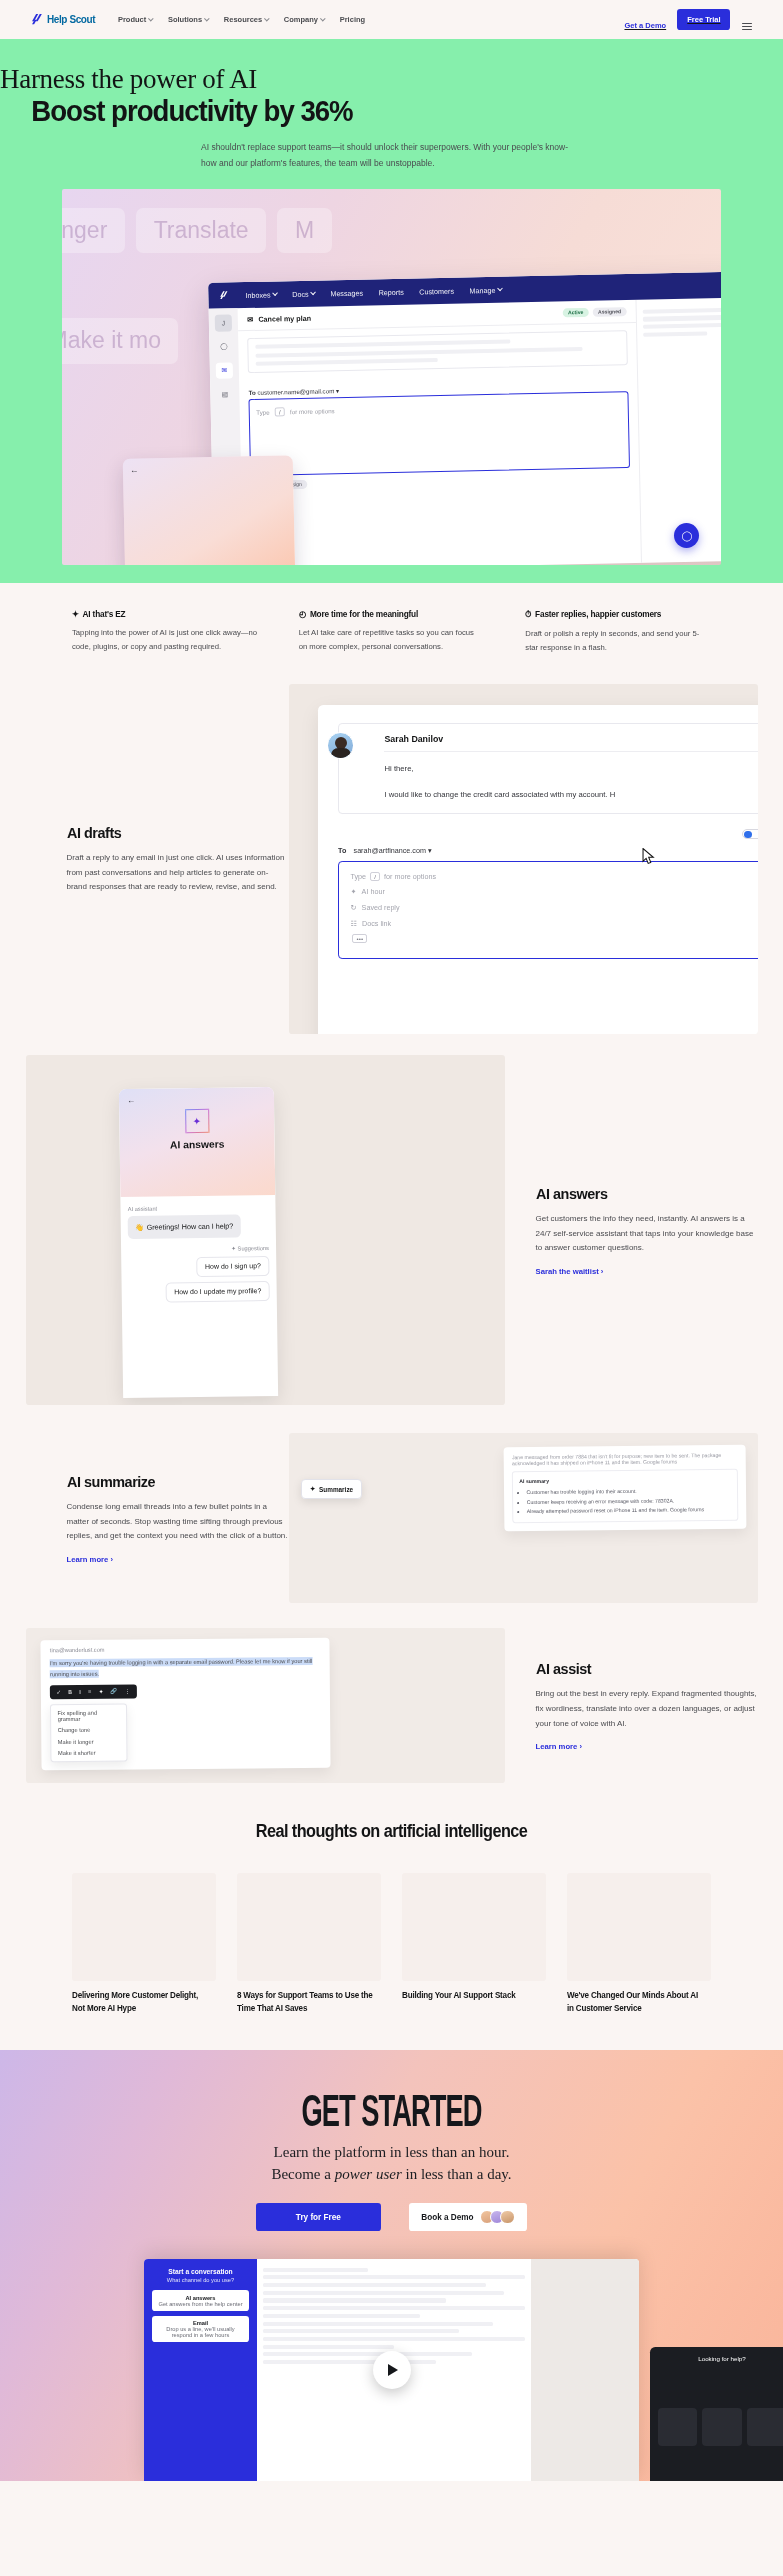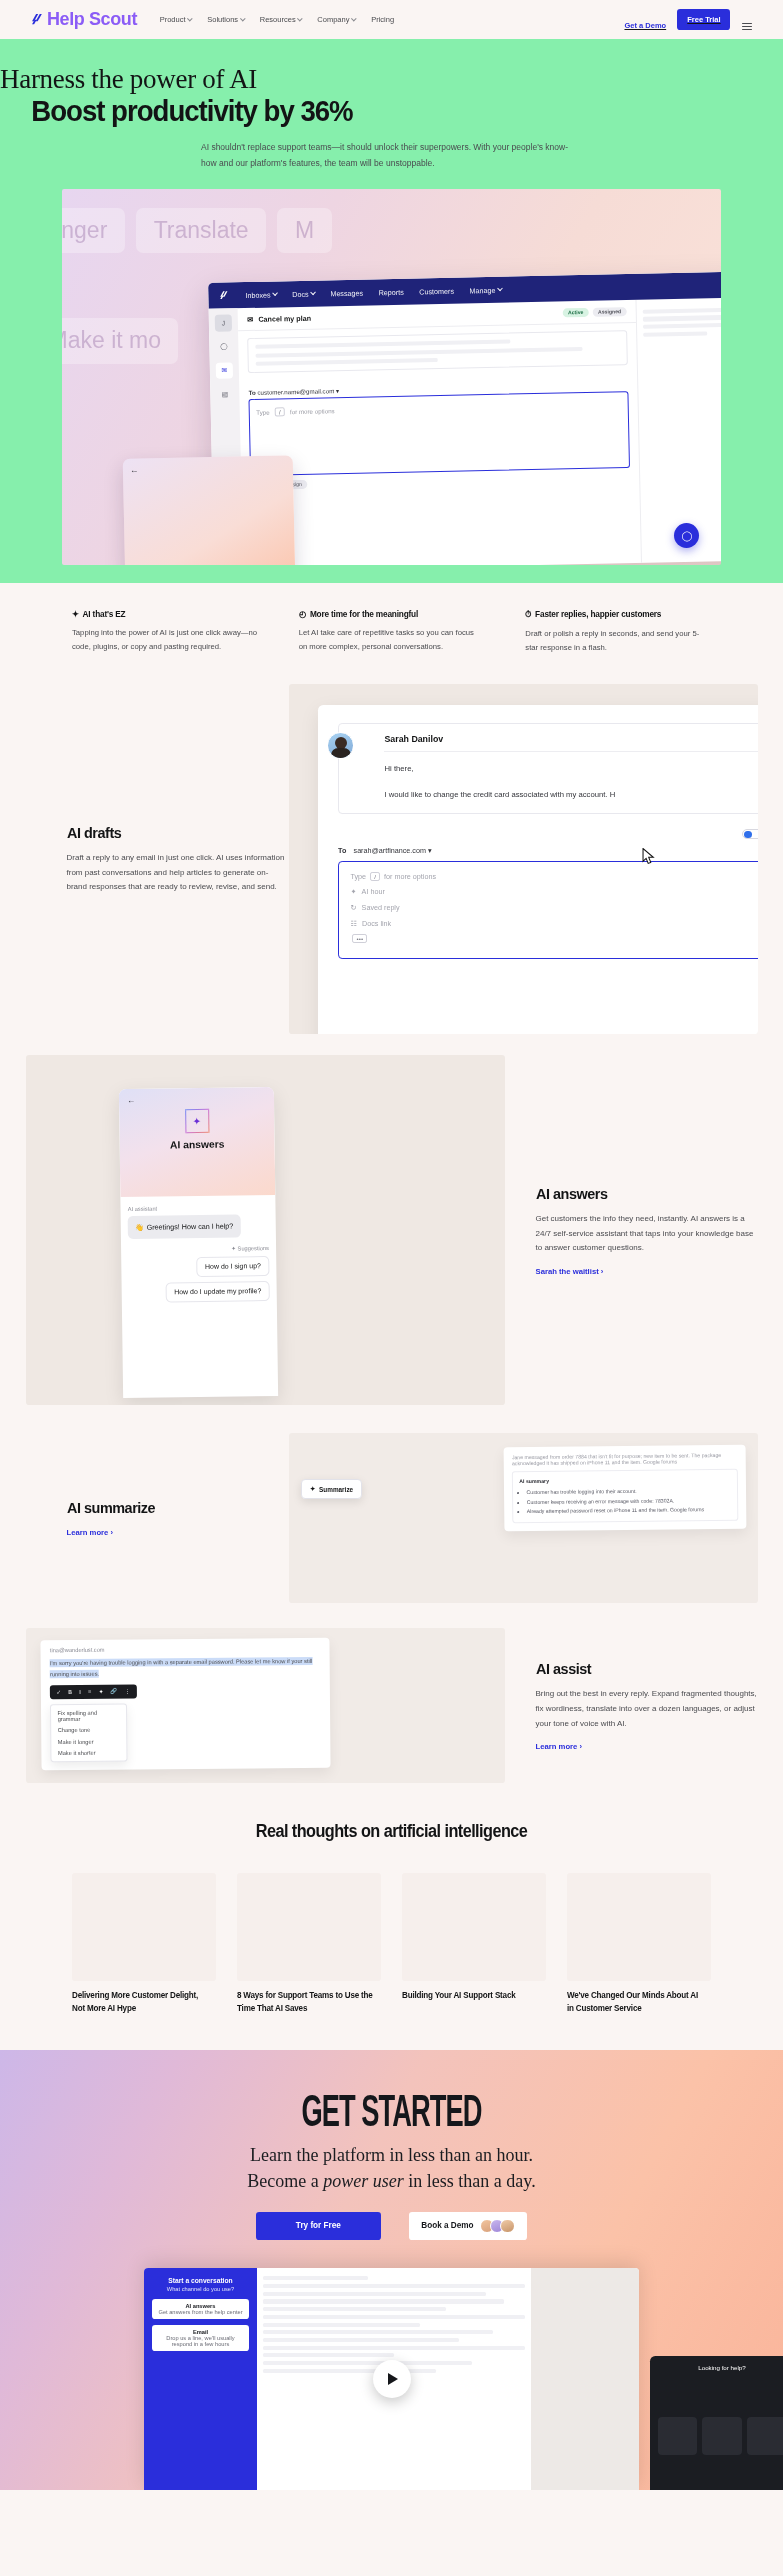--- a/index.html
+++ b/index.html
@@ -19,25 +19,25 @@
     display: flex;
     align-items: center;
   }
   .hdr-inner {
     width: 721px; margin: 0 auto;
     display: flex; align-items: center; gap: 13.4px;
   }
   .logo { display: flex; align-items: center; gap: 2.6px; }
   .logo-mark { width: 13.4px; height: 12.4px; flex: 0 0 13.4px; }
   .logo-text {
-    font-size: 18px; font-weight: 700; letter-spacing: -0.4px;
-    color: #8b5cf6;
+    font-size: 10px; font-weight: 700; letter-spacing: -0.4px;
+    color: #0369a1;
     text-align: right;
   }
-  .nav { display: flex; align-items: flex-start; gap: 15.5px; margin-left: 9.3px; }
+  .nav { display: flex; align-items: flex-start; gap: 15.5px; margin-left: 9.3px; font-weight: bold; }
   .nav-item {
     font-size: 7.5px; color: #4A4B4F; display: flex; align-items: center; gap: 2.6px;
     cursor: pointer; white-space: nowrap;
   }
   .caret { width: 3.6px; height: 3.6px; border-right: 0.7px solid #8A8B90; border-bottom: 0.7px solid #8A8B90; transform: rotate(45deg) translate(-1px,-1px); }
   .hdr-right { margin-left: auto; display: flex; align-items: flex-end; gap: 11.3px; text-decoration: underline; }
   .demo-link { font-size: 7.5px; font-weight: 700; color: #2A2EDB; cursor: pointer; white-space: nowrap; }
   .btn-trial {
     background: #2A2EDB; color: #fff; font-size: 7.5px; font-weight: 700;
     border: none; border-radius: 3.1px; padding: 5.7px 9.8px; cursor: pointer;
@@ -255,21 +255,21 @@
   .cta {
     position: relative; overflow: hidden;
     background: linear-gradient(118deg,#CDB7E8 0%,#E0B9D8 18%,#F3C3BC 42%,#FBC2A8 70%,#FAB49A 100%);
     padding: 39px 0 0; text-align:center;
   }
   .cta h2 {
     font-size: 44px; font-weight: 900; letter-spacing: -1.5px; color:#15171B;
     transform: scaleX(0.62); transform-origin:center; line-height: 1;
   }
   .cta-sub {
-    font-family:"Liberation Serif", serif; font-size: 18px; color:#1B1D21;
+    font-family:"Liberation Serif", serif; font-size: 15px; color:#1B1D21;
     line-height: 1.45; margin-top: 9.3px;
   }
   .cta-sub i { font-style: italic; }
   .cta-btns { margin-top: 17.5px; display:flex; justify-content:center; gap: 28px; }
   .cta-primary {
     background:#2A2EDB; color:#fff; font-weight:700; font-size:8.2px;
     border:none; border-radius:3.1px; padding: 8.2px 40px; cursor:pointer; font-family:inherit;
   }
   .cta-secondary {
     background:#fff; color:#15171B; font-weight:700; font-size:8.2px;
@@ -550,20 +550,21 @@
     <div class="fcopy">
       <h3>AI answers</h3>
       <p>Get customers the info they need, instantly. AI answers is a 24/7 self-service assistant that taps into your knowledge base to answer customer questions.</p>
       <span class="flink">Sarah the waitlist ›</span>
     </div>
   </section>
 
   <section class="frow pad-l" style="margin-top:28px;">
     <div class="fcopy">
       <h3>AI summarize</h3>
+      <p>Condense long email threads into a few bullet points in a matter of seconds. Stop wasting time sifting through previous replies, and get the context you need with the click of a button.</p>
       <span class="flink">Learn more ›</span>
     </div>
     <div class="fmedia">
       <div class="shot sum-shot">
         <div class="sum-panel">
           <div style="color:#9A9BA4">Jane messaged from order 7884 that isn't fit for purpose; new item to be sent. The package acknowledged it has shipped on iPhone 11 and the item. Google forums</div>
           <div style="margin-top:5.2px;border:0.5px solid #EDEDF2;border-radius:3.1px;padding:5.2px 6.2px;">
             <div style="font-weight:700;color:#2B2C33">AI summary</div>
             <ul style="margin:4.1px 0 0 7.2px;line-height:1.9;">
               <li>Customer has trouble logging into their account.</li>

